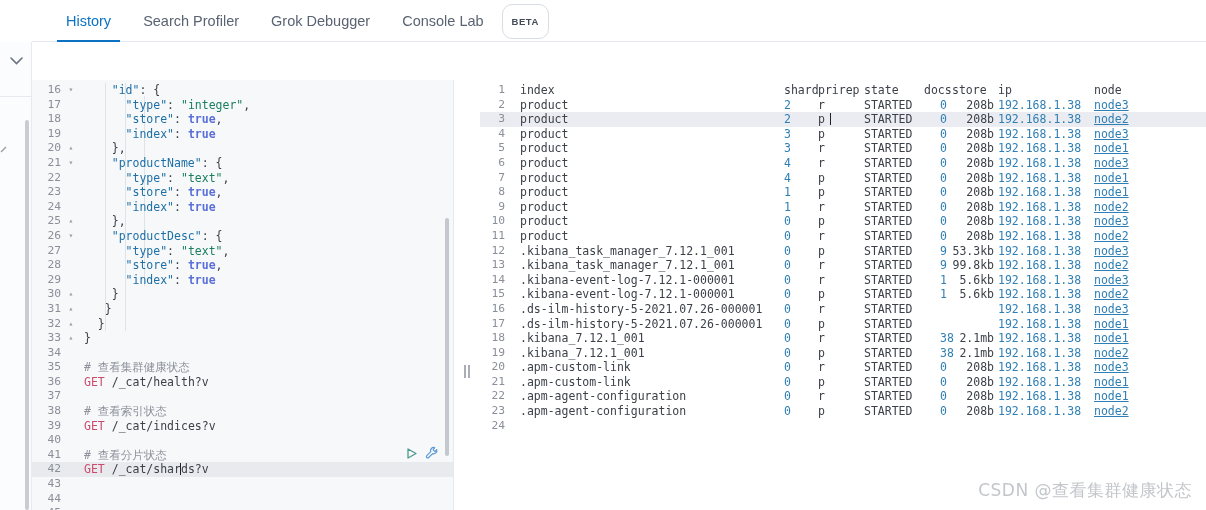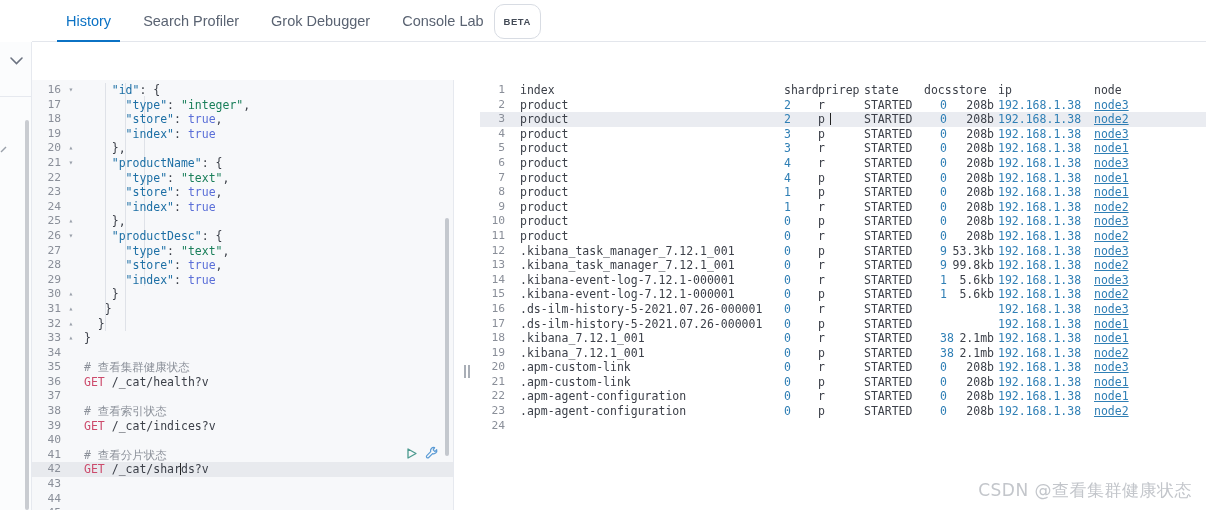--- a/index.html
+++ b/index.html
@@ -19,21 +19,21 @@
   .rail-tick { position: absolute; left: 0px; top: 140px; width: 14px; height: 10px; }
   .rail-scroll { position: absolute; left: 25px; top: 120px; width: 4px; height: 390px; background: #c9ccd1; border-radius: 2px; }
   .rail-divider { position: absolute; left: 0; top: 96px; width: 32px; height: 1px; background: #e6e9ef; }
 
   
   .tabbar { position: absolute; left: 32px; top: 0; width: 1174px; height: 42px; background: #fff; border-bottom: 1px solid #e3e6ec; }
   .tabs { display: flex; align-items: center; height: 42px; padding-left: 18px; gap: 0; }
   .tab { position: relative; height: 42px; display: flex; align-items: center; padding: 0 16px; font-size: 14.5px; color: #5a6372; cursor: pointer; white-space: nowrap; }
   .tab.active { color: #0b72c4; font-weight: 400; }
   .tab.active::after { content: ""; position: absolute; left: 7px; right: 7px; bottom: 0; height: 2px; background: #0b72c4; }
-  .beta-pill { margin-left: 10px; display: inline-flex; align-items: center; height: 35px; padding: 4px 9px; border: 1px solid #d8dce3; border-radius: 10px; font-size: 9.5px; font-weight: bold; letter-spacing: 0.5px; color: #444b57; background: #fff; }
+  .beta-pill { margin-left: 18px; display: inline-flex; align-items: center; height: 35px; padding: 4px 9px; border: 1px solid #d8dce3; border-radius: 10px; font-size: 9.5px; font-weight: bold; letter-spacing: 0.5px; color: #444b57; background: #fff; }
 
   
   .submenu { position: absolute; left: 32px; top: 42px; width: 1174px; height: 38px; background: #fff; display: flex; align-items: center; padding-left: 18px; gap: 18px; }
   .submenu-item { font-size: 12.5px; color: #4a5160; cursor: pointer; }
   .status-badge { position: absolute; right: 8px; top: 9px; height: 20px; display: flex; align-items: center; padding: 0 9px; border-radius: 3px; font-size: 11.5px; color: #17353a; background: #6ecfc0; }
 
   
   .panels { position: absolute; left: 32px; top: 80px; width: 1174px; height: 430px; background: #fff; display: flex; }
   .editor-pane { position: relative; width: 422px; height: 430px; background: #f7f8fa; overflow: hidden; border-right: 1px solid #e6e9ef; }
   .splitter { position: relative; width: 26px; height: 430px; background: #fff; }
@@ -48,21 +48,21 @@
   .ed-row { position: relative; height: 14.6px; display: flex; align-items: center; }
   .ed-row.hl { background: #e8eaee; }
   .ed-gutter { width: 34px; text-align: right; padding-right: 5px; color: #8a8f99; flex: none; font-family: "DejaVu Sans Mono", "Liberation Mono", monospace; font-size: 11.3px; }
   .ed-fold { width: 10px; flex: none; color: #9aa0aa; font-size: 8px; text-align: center; }
   .ed-text { padding-left: 8px; color: #3c4049; }
   .ed-guides { position: absolute; left: 0; top: 0; width: 422px; height: 100%; pointer-events: none; }
   .guide { position: absolute; width: 1px; background: #dfe2e8; }
 
   .tk-key { color: #1d6fa5; }
   .tk-str { color: #1a7f5a; }
-  .tk-bool { color: #5b6fd8; }
+  .tk-bool { color: #5b6fd8; font-weight: bold; }
   .tk-punc { color: #3c4049; }
   .tk-cm { color: #8d929b; }
   .tk-meth { color: #cc4a6b; }
   .tk-url { color: #3c4049; }
 
   .ed-actions { position: absolute; right: 14px; top: 366px; display: flex; gap: 7px; align-items: center; }
   .ed-scroll { position: absolute; right: 4px; top: 138px; width: 4px; height: 238px; background: #c4c8ce; border-radius: 2px; }
   .ed-scroll2 { position: absolute; right: -14px; top: 213px; width: 5px; height: 14px; background: #b9bec6; border-radius: 2px; }
 
   

